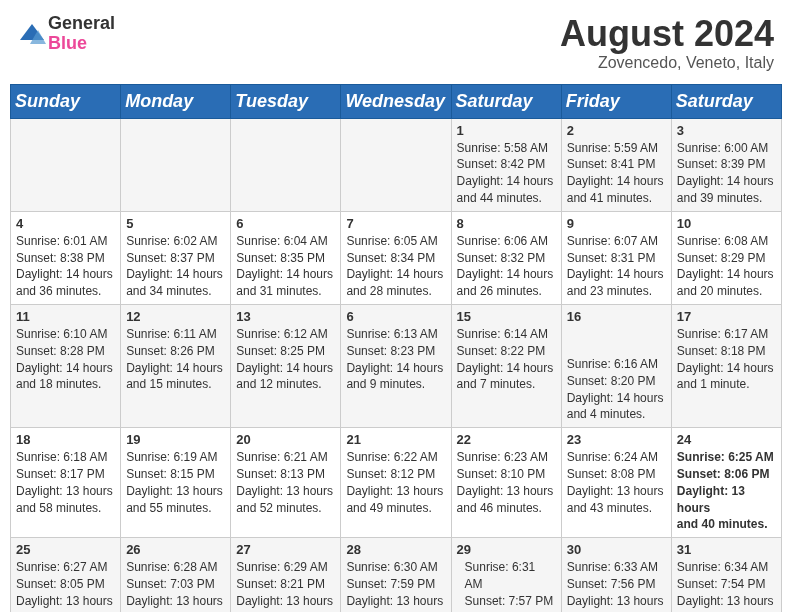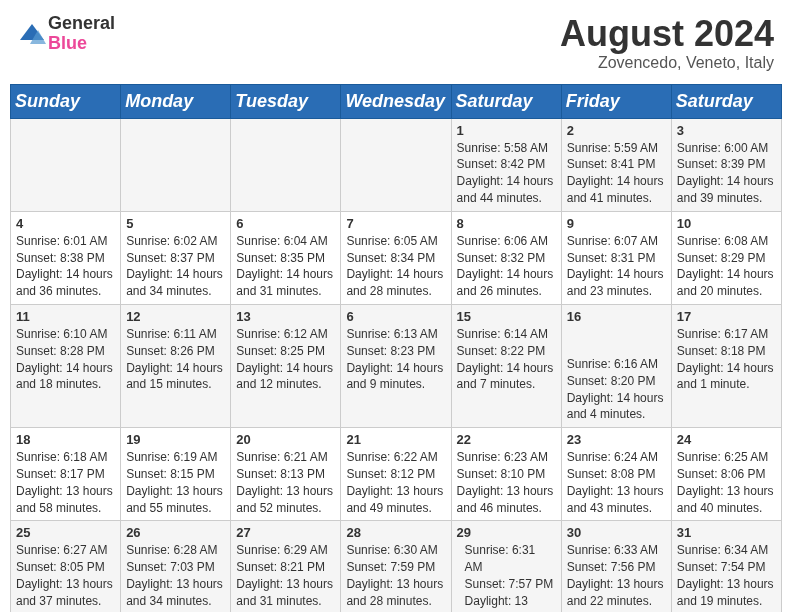--- a/index.html
+++ b/index.html
@@ -299,21 +299,21 @@
         </td>
         <td>
           <span class="day-number">23</span>
           <div class="day-info" style="white-space: pre-line;">Sunrise: 6:24 AM
 Sunset: 8:08 PM
 Daylight: 13 hours
 and 43 minutes.</div>
         </td>
         <td>
           <span class="day-number">24</span>
-          <div class="day-info" style="white-space: pre-line;">Sunrise: 6:25 AM
+          <div class="day-info" style="white-space: pre-line; font-weight: bold;">Sunrise: 6:25 AM
 Sunset: 8:06 PM
 Daylight: 13 hours
 and 40 minutes.</div>
         </td>
       </tr>
       <tr>
         <td>
           <span class="day-number">25</span>
           <div class="day-info" style="white-space: pre-line;">Sunrise: 6:27 AM
 Sunset: 8:05 PM

